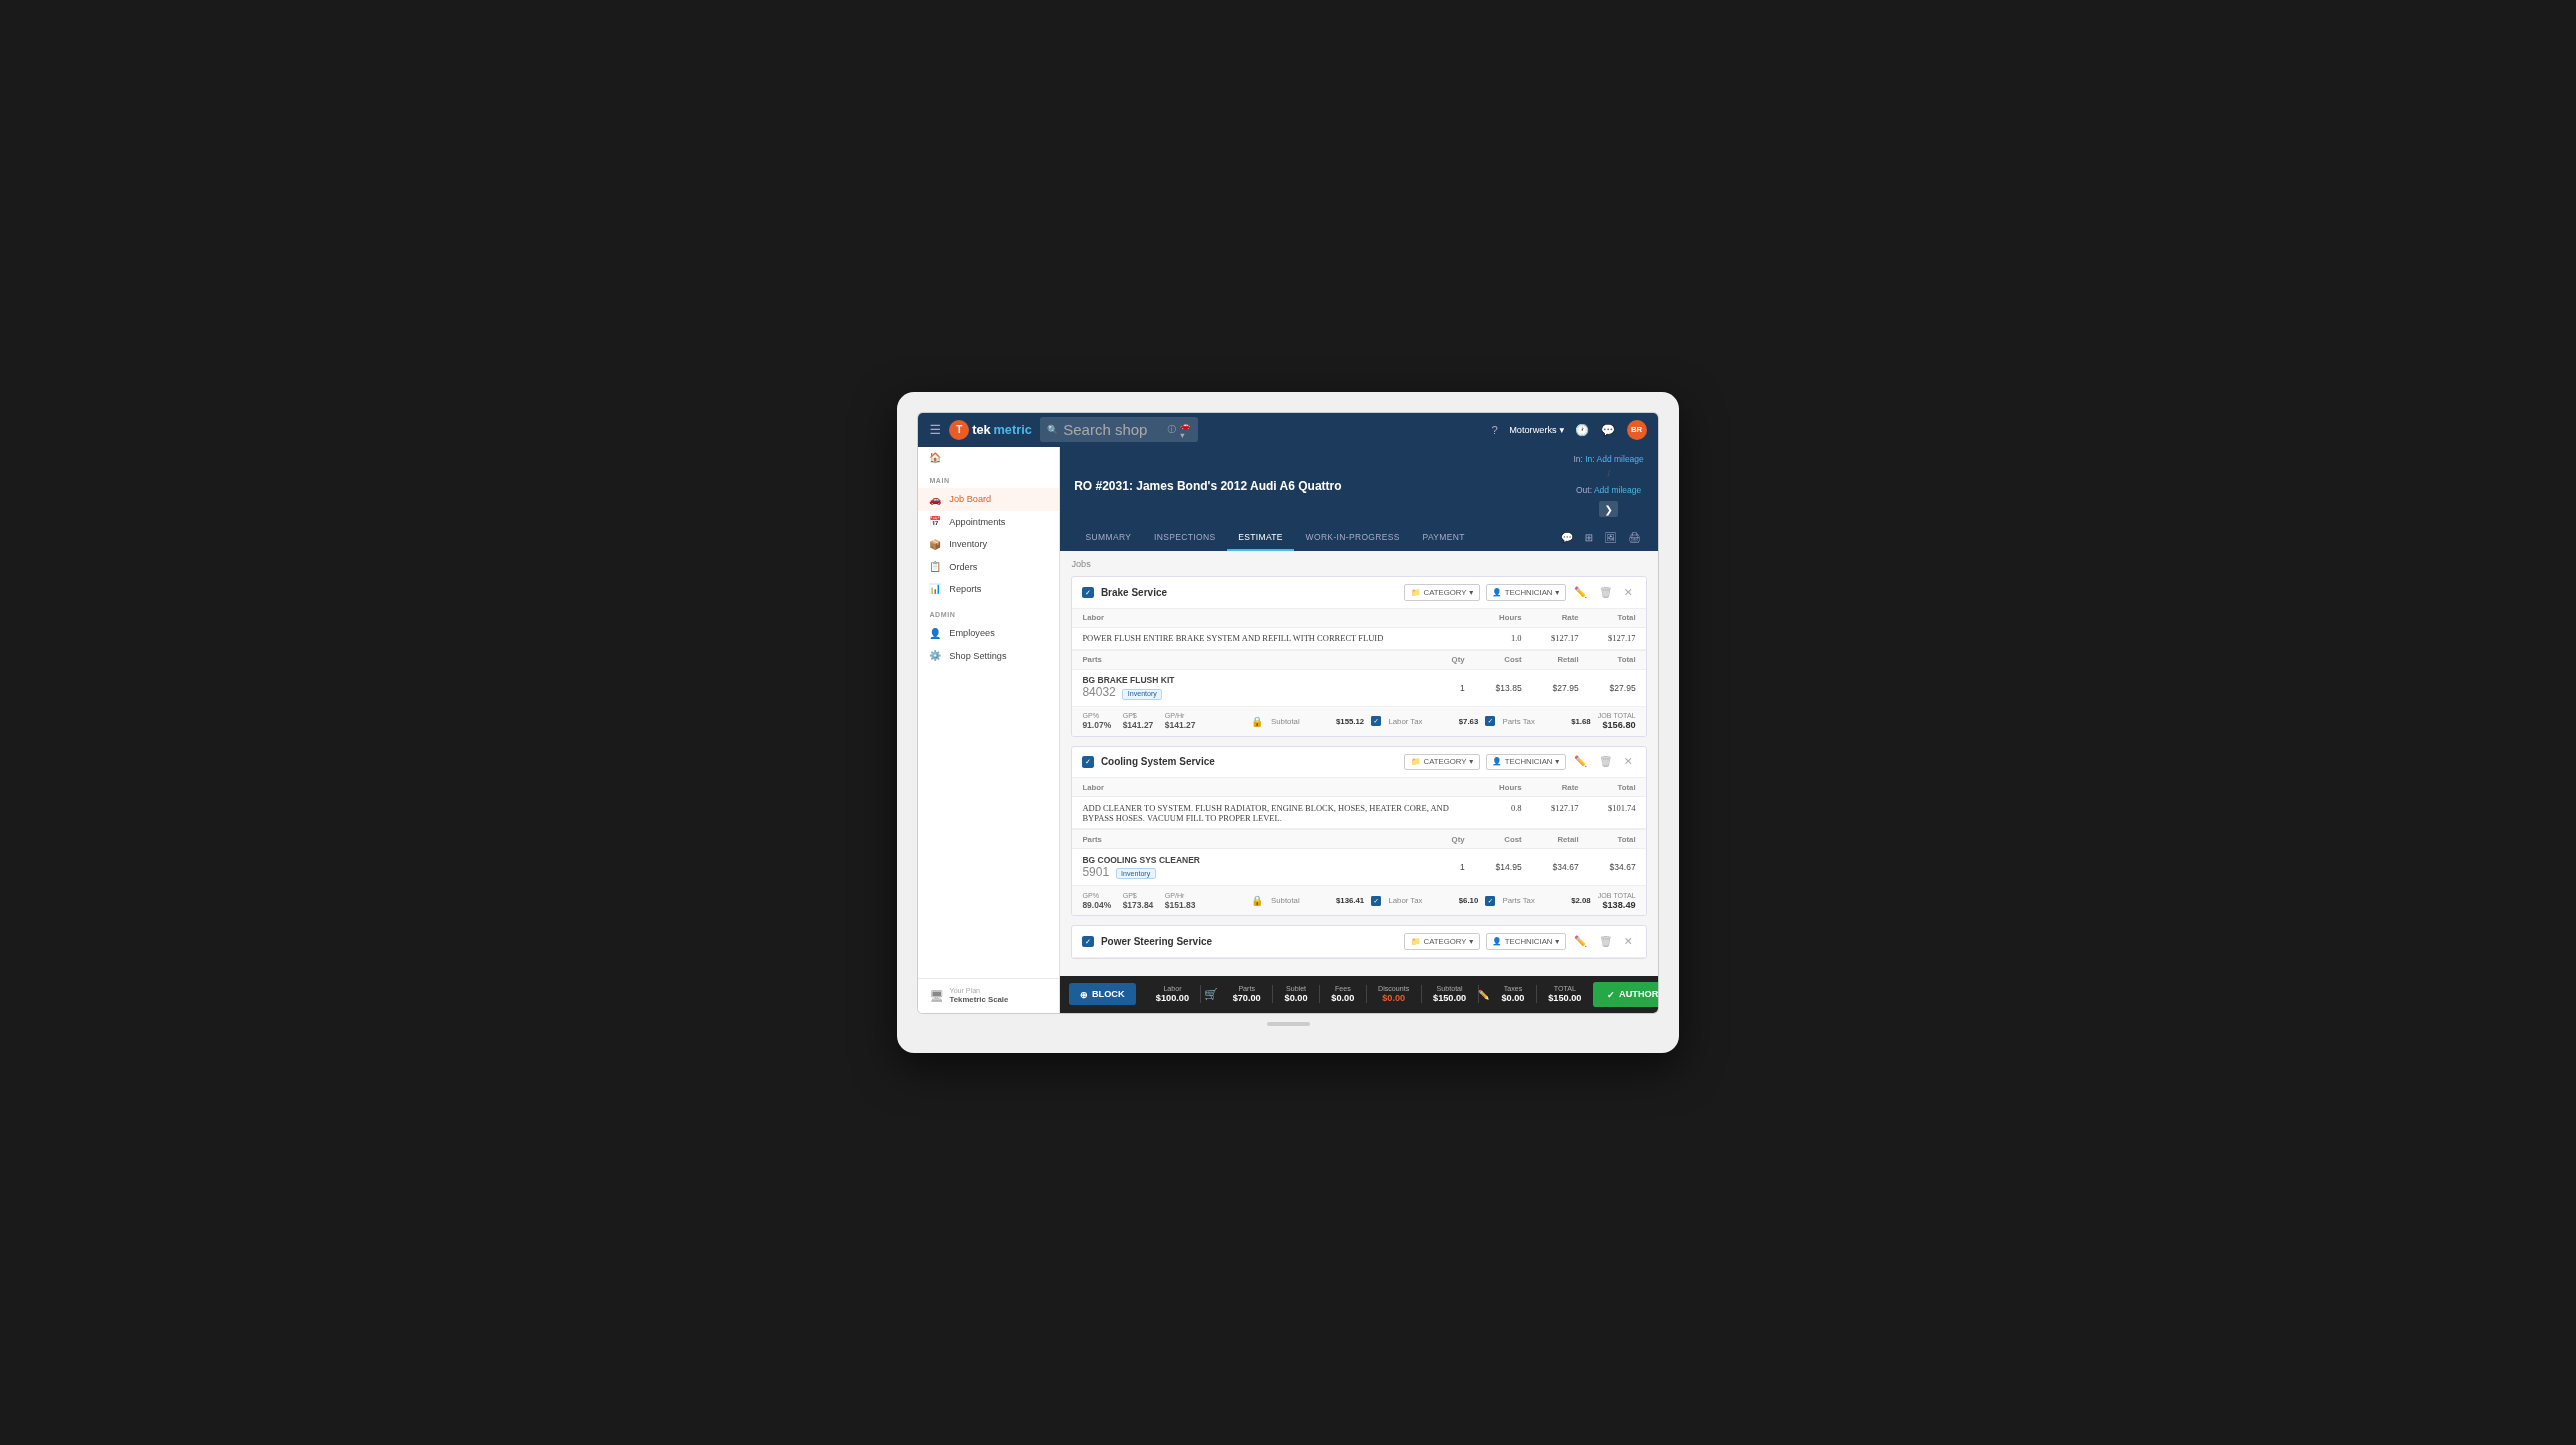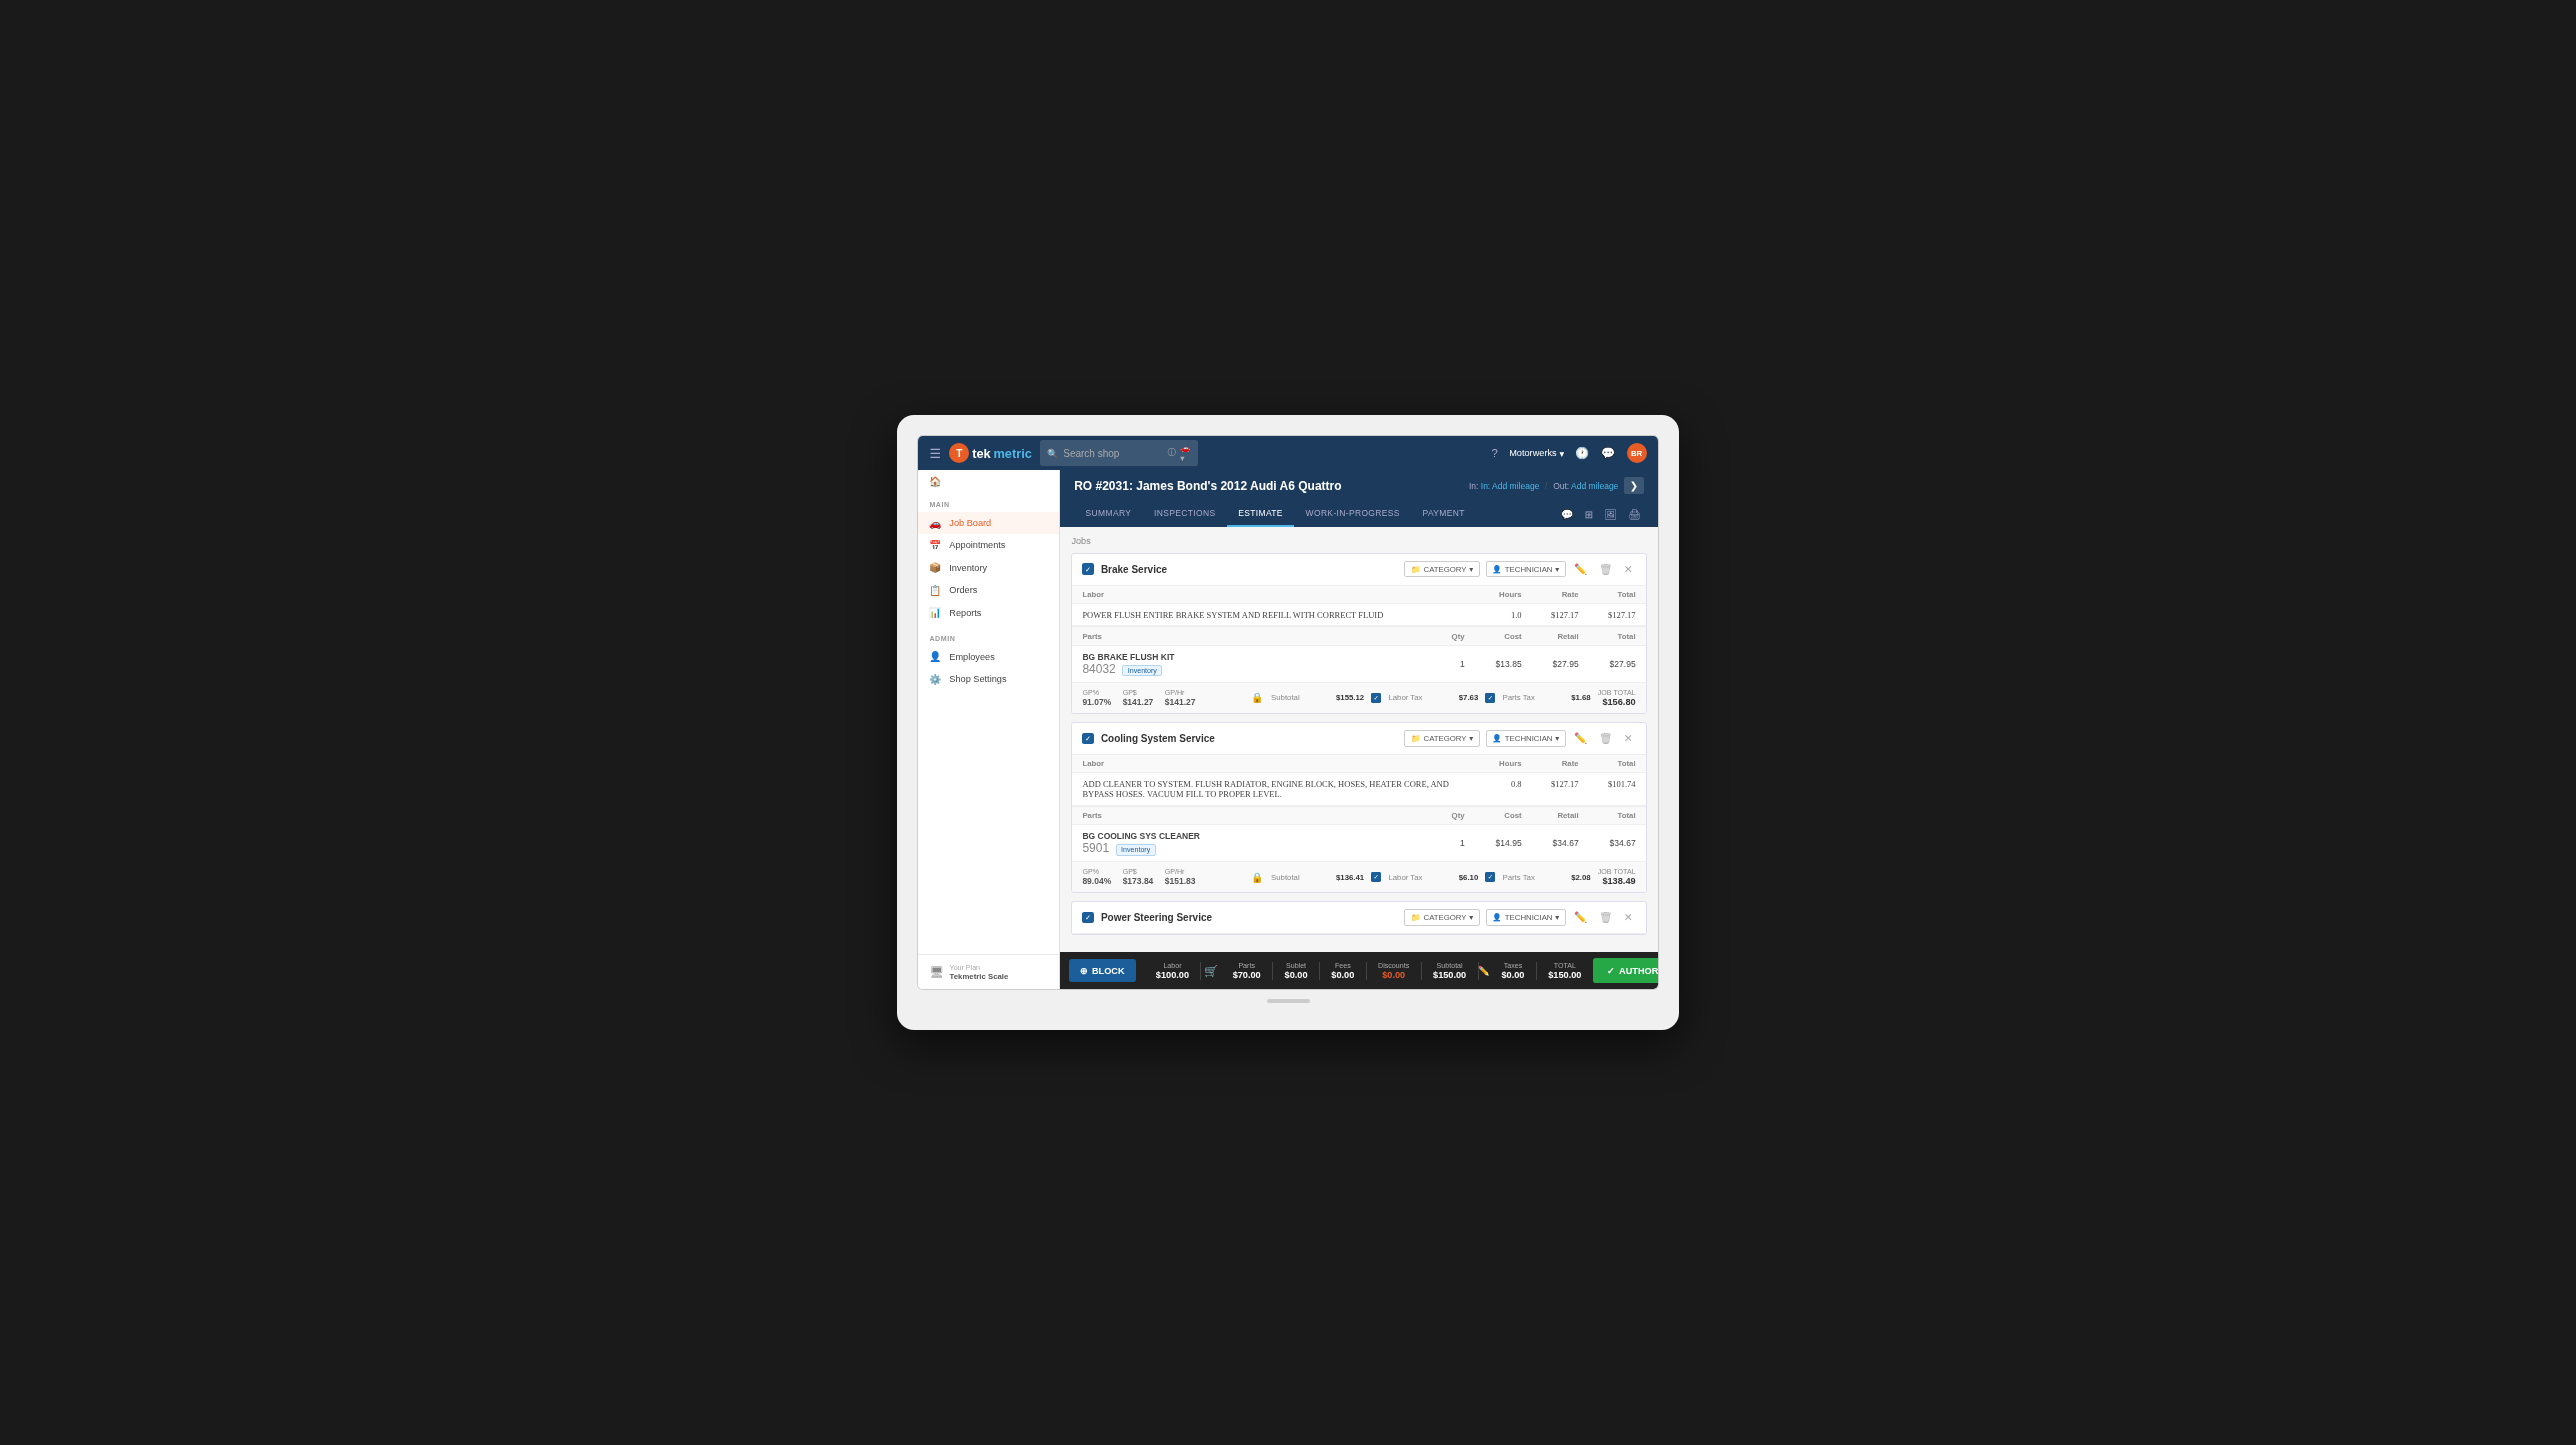--- a/index.html
+++ b/index.html
@@ -55,21 +55,21 @@
       background: rgba(255,255,255,0.15);
       border-radius: 2.8px;
       padding: 2.8px 7.1px;
       gap: 4.3px;
       flex: 0 0 156px;
     }
     .search-bar input {
       background: transparent;
       border: none;
       color: #ccc;
-      font-size: 10px;
+      font-size: 15px;
       outline: none;
       width: 100px;
     }
     .search-bar input::placeholder { color: #aaa; }
     .nav-right {
       margin-left: auto;
       display: flex;
       align-items: center;
       gap: 11.4px;
       color: #ccc;
@@ -160,20 +160,21 @@
       color: white;
       font-size: 12px;
       font-weight: 600;
     }
     .ro-mileage {
       display: flex;
       align-items: center;
       gap: 5.7px;
       font-size: 8.5px;
       color: #aac;
+      flex-direction: column;
     }
     .ro-mileage a { color: #4db8e8; text-decoration: none; }
     .collapse-btn {
       color: white;
       background: rgba(255,255,255,0.15);
       border: none;
       padding: 2.8px 5.7px;
       border-radius: 2.1px;
       cursor: pointer;
       font-size: 10px;

